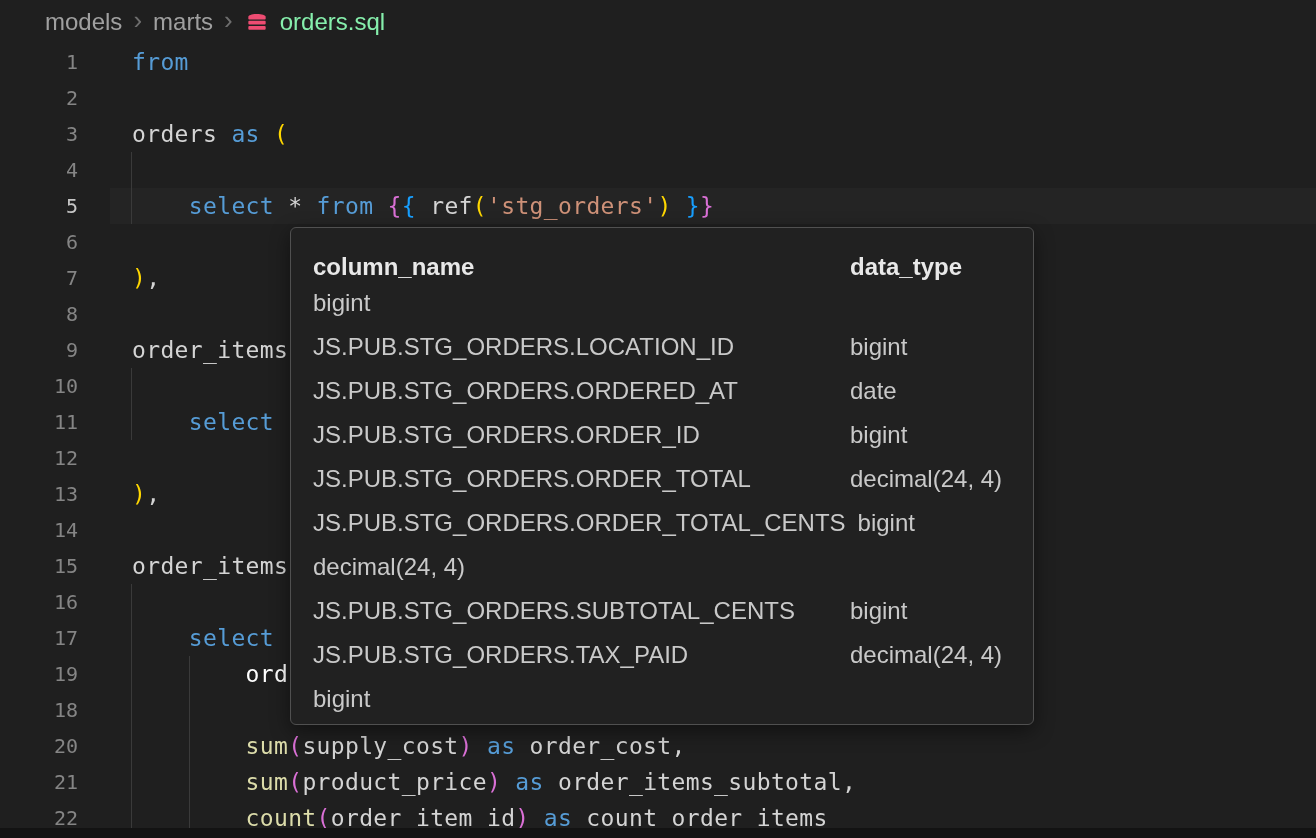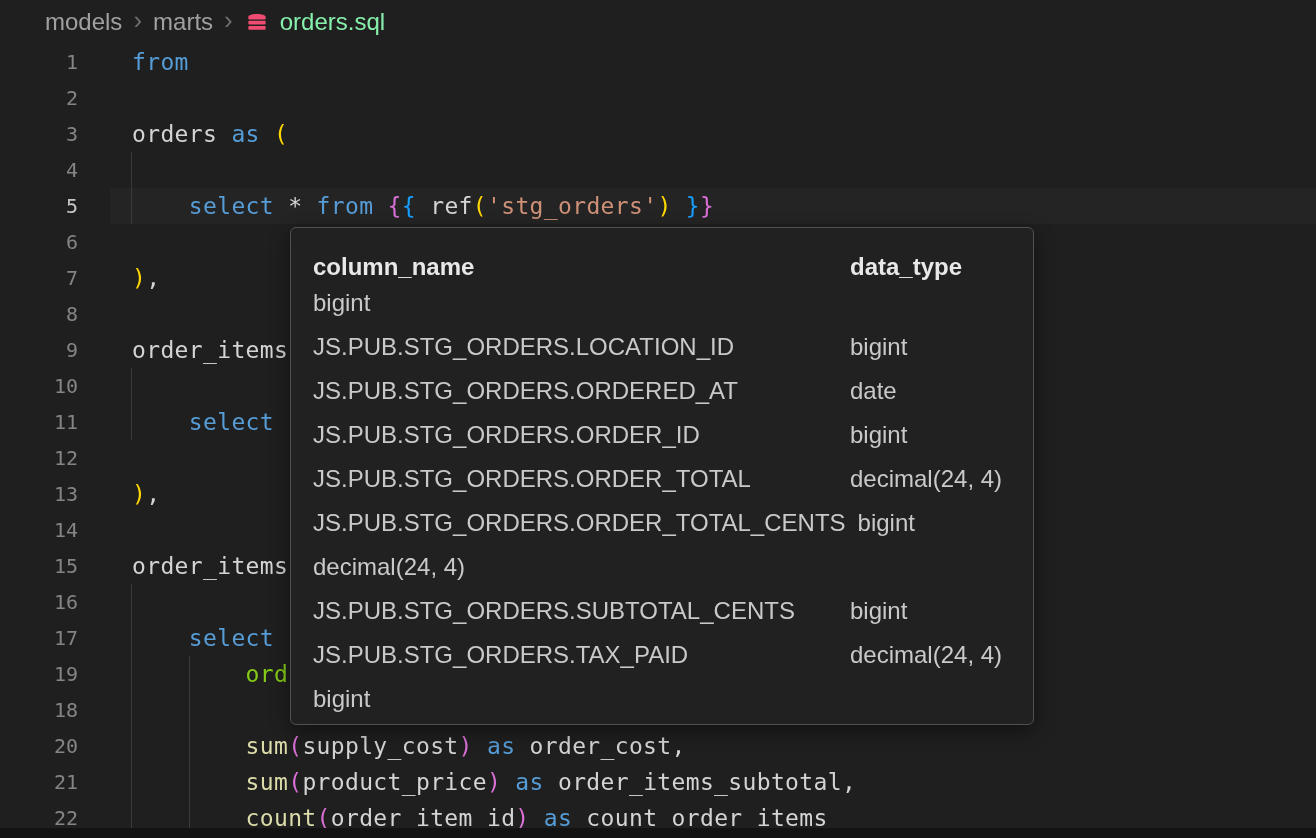--- a/index.html
+++ b/index.html
@@ -77,21 +77,21 @@
       <div class="line"><div class="gutter">8</div><div class="content"></div></div>
       <div class="line"><div class="gutter">9</div><div class="content"><span style="color: rgb(212, 212, 212);">order_items</span></div></div>
       <div class="line"><div class="gutter">10</div><div class="content"></div></div>
       <div class="line"><div class="gutter">11</div><div class="content"><span style="color: rgb(212, 212, 212);">    </span><span style="color: rgb(86, 156, 214);">select</span></div></div>
       <div class="line"><div class="gutter">12</div><div class="content"></div></div>
       <div class="line"><div class="gutter">13</div><div class="content"><span style="color: rgb(255, 215, 0);">)</span><span style="color: rgb(212, 212, 212);">,</span></div></div>
       <div class="line"><div class="gutter">14</div><div class="content"></div></div>
       <div class="line"><div class="gutter">15</div><div class="content"><span style="color: rgb(212, 212, 212);">order_items</span></div></div>
       <div class="line"><div class="gutter">16</div><div class="content"></div></div>
       <div class="line"><div class="gutter">17</div><div class="content"><span style="color: rgb(212, 212, 212);">    </span><span style="color: rgb(86, 156, 214);">select</span></div></div>
-      <div class="line"><div class="gutter">19</div><div class="content"><span style="color: #84cc16;">        ord</span></div></div>
+      <div class="line"><div class="gutter">19</div><div class="content"><span style="color: #ffffff;">        ord</span></div></div>
       <div class="line"><div class="gutter">18</div><div class="content"></div></div>
       <div class="line"><div class="gutter">20</div><div class="content"><span style="color: rgb(212, 212, 212);">        </span><span style="color: rgb(220, 220, 170);">sum</span><span style="color: rgb(218, 112, 214);">(</span><span style="color: rgb(212, 212, 212);">supply_cost</span><span style="color: rgb(218, 112, 214);">)</span><span style="color: rgb(212, 212, 212);"> </span><span style="color: rgb(86, 156, 214);">as </span><span style="color: rgb(212, 212, 212);">order_cost,</span></div></div>
       <div class="line"><div class="gutter">21</div><div class="content"><span style="color: rgb(212, 212, 212);">        </span><span style="color: rgb(220, 220, 170);">sum</span><span style="color: rgb(218, 112, 214);">(</span><span style="color: rgb(212, 212, 212);">product_price</span><span style="color: rgb(218, 112, 214);">)</span><span style="color: rgb(212, 212, 212);"> </span><span style="color: rgb(86, 156, 214);">as </span><span style="color: rgb(212, 212, 212);">order_items_subtotal,</span></div></div>
       <div class="line"><div class="gutter">22</div><div class="content"><span style="color: rgb(212, 212, 212);">        </span><span style="color: rgb(220, 220, 170);">count</span><span style="color: rgb(218, 112, 214);">(</span><span style="color: rgb(212, 212, 212);">order_item_id</span><span style="color: rgb(218, 112, 214);">)</span><span style="color: rgb(212, 212, 212);"> </span><span style="color: rgb(86, 156, 214);">as </span><span style="color: rgb(212, 212, 212);">count_order_items</span></div></div>
     </div>
 </div>
 
 <div class="indent-guide" style="left:131px;top:152px;height:72px;"></div>
 <div class="indent-guide" style="left:131px;top:368px;height:72px;"></div>
 <div class="indent-guide" style="left:131px;top:584px;height:244px;"></div>

